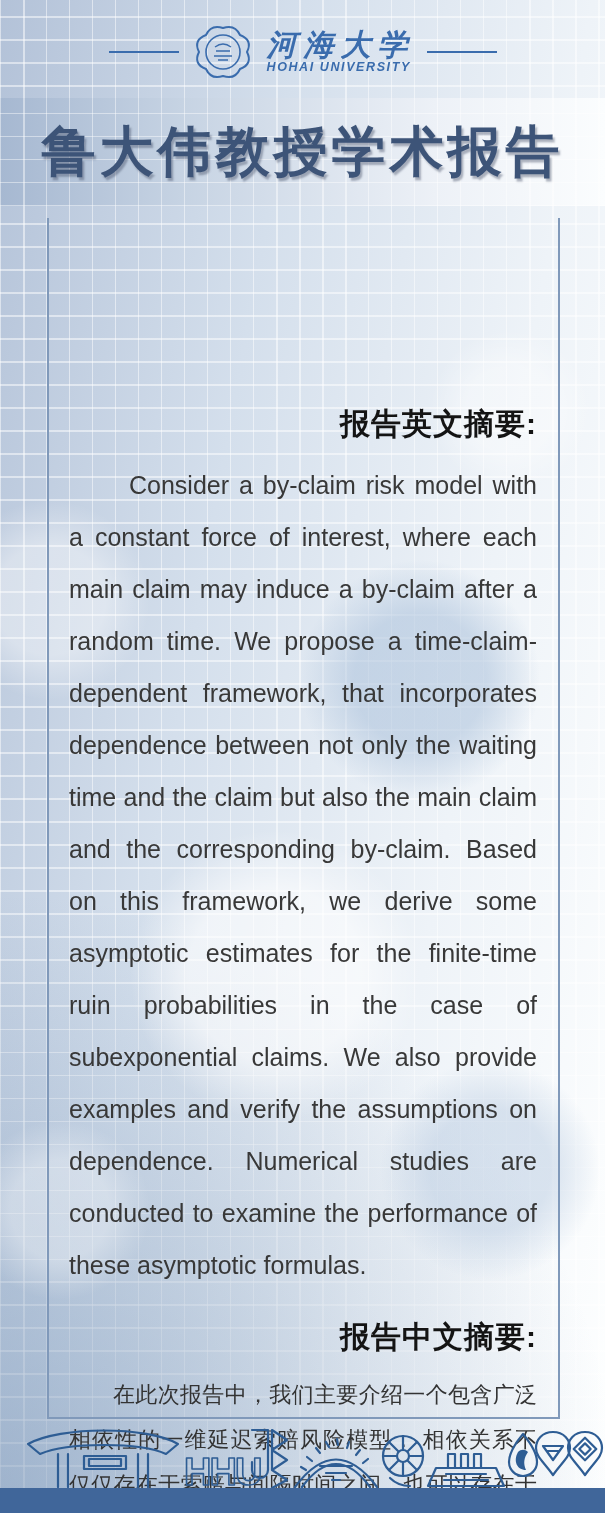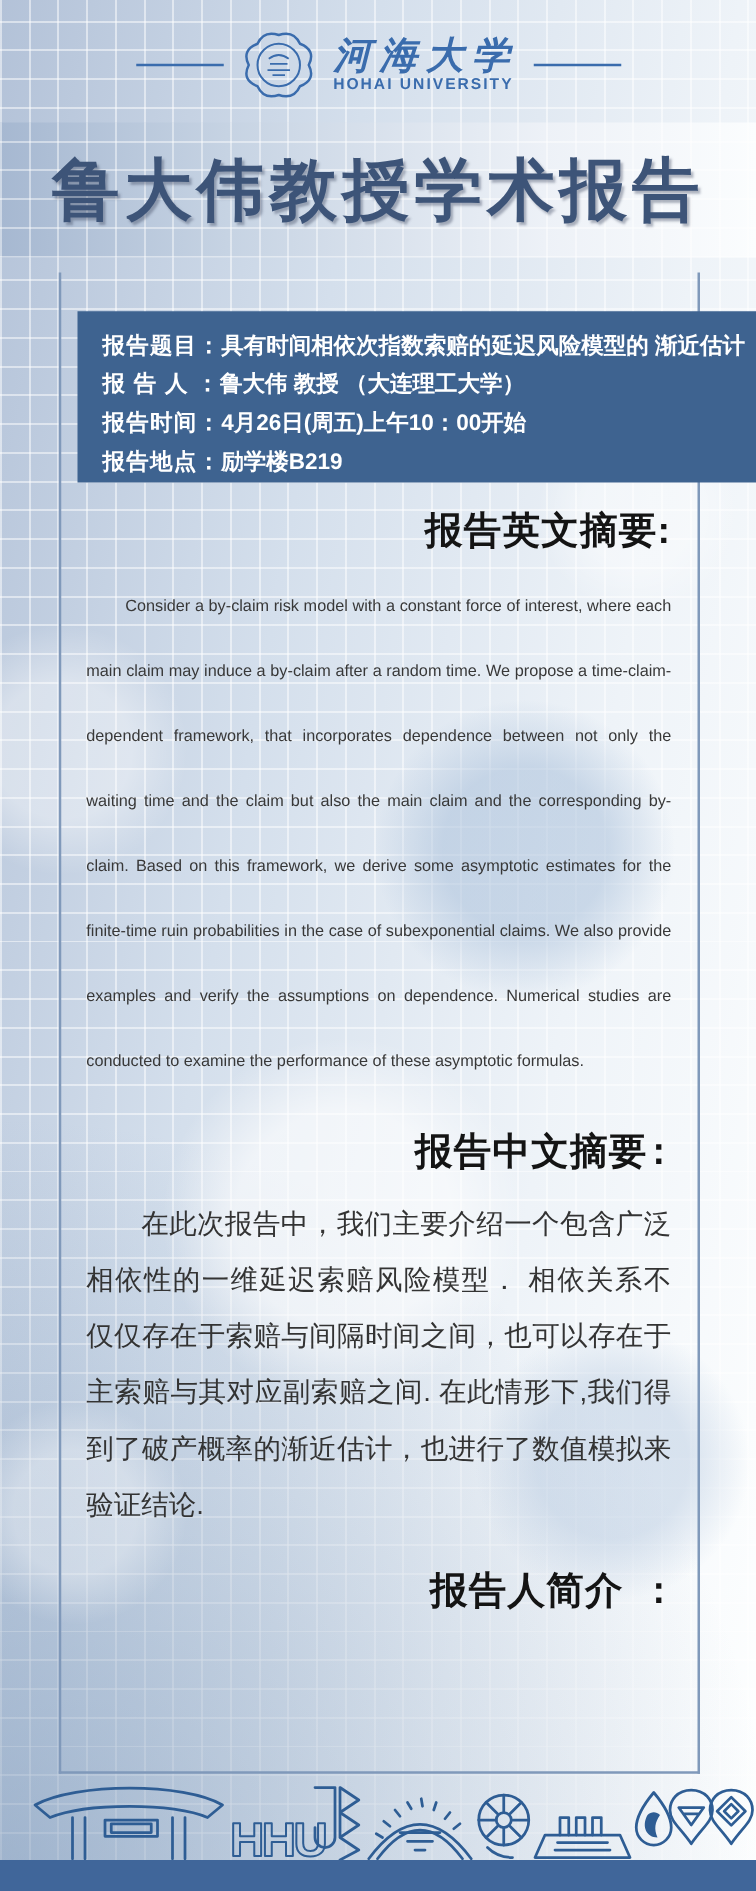--- a/index.html
+++ b/index.html
@@ -18,21 +18,21 @@
   .c2{left:300px;top:560px;width:240px;height:240px;background:radial-gradient(closest-side,rgba(164,188,216,.5) 55%,transparent 100%);}
   .c3{left:130px;top:830px;width:290px;height:290px;background:radial-gradient(closest-side,rgba(255,255,255,.6) 60%,transparent 100%);}
   .c4{left:-30px;top:1120px;width:180px;height:180px;background:radial-gradient(closest-side,rgba(255,255,255,.35) 55%,transparent 100%);}
   .c5{left:380px;top:1060px;width:220px;height:220px;background:radial-gradient(closest-side,rgba(178,198,222,.45) 55%,transparent 100%);}
   .c6{left:430px;top:330px;width:160px;height:160px;background:radial-gradient(closest-side,rgba(255,255,255,.4) 55%,transparent 100%);}
 
   .logo-row{position:relative;z-index:2;margin-top:20px;display:flex;align-items:center;justify-content:center;gap:12px;}
   .rule{width:70px;height:2px;background:#3a6cad;}
   .uni-text{display:flex;flex-direction:column;align-items:flex-start;}
   .uni-cn{font-family:"Liberation Serif","DejaVu Serif",serif;font-style:italic;font-weight:700;font-size:30px;color:#3a6cad;letter-spacing:7px;line-height:1;}
-  .uni-en{font-size:12.5px;font-weight:700;color:#3a6cad;letter-spacing:1.6px;margin-top:0;}
+  .uni-en{font-size:12.5px;font-weight:700;color:#3a6cad;letter-spacing:1.6px;margin-top:0;font-style:italic;}
 
   .banner{
     position:relative;z-index:2;margin-top:14px;height:108px;
     display:flex;align-items:center;justify-content:center;
     background-image:
       repeating-linear-gradient(0deg, rgba(255,255,255,.45) 0 1.5px, transparent 1.5px 23px),
       repeating-linear-gradient(90deg, rgba(255,255,255,.45) 0 1.5px, transparent 1.5px 23px),
       linear-gradient(90deg,#a6b8d1 0%,#c6d3e3 30%,#edf1f7 72%,#fbfdfe 100%);
   }
   .banner h1{margin:0;font-size:54px;font-weight:900;color:#3d5478;letter-spacing:4px;
@@ -42,23 +42,23 @@
     border:2px solid #8099ba;border-top:none;}
 
   .info-panel{position:absolute;z-index:3;left:62px;top:249px;width:543px;height:137px;
     background:#3e6390;color:#ffffff;padding:12px 8px 0 20px;box-sizing:border-box;}
   .info-row{font-size:18px;line-height:31px;white-space:nowrap;}
   .info-row .lab{font-weight:700;letter-spacing:1px;}
   .info-row .val{font-weight:600;}
 
   .content{position:absolute;z-index:2;left:69px;top:404px;width:468px;color:#333;}
   .sec-h{font-size:30px;font-weight:800;color:#141414;text-align:right;letter-spacing:1px;margin:0 0 14px 0;}
-  .en-abs{font-size:13px;line-height:52px;text-align:justify;text-indent:2.4em;margin:0 0 22px 0;color:#383838;}
+  .en-abs{font-size:25px;line-height:52px;text-align:justify;text-indent:2.4em;margin:0 0 22px 0;color:#383838;}
   .cn-abs{font-size:22px;line-height:45px;text-align:justify;text-indent:2em;margin:0 0 24px 0;color:#333;}
-  .mt{margin-top:26px;font-family:Liberation Mono, monospace;}
+  .mt{margin-top:26px;}
 
   .skyline{position:absolute;z-index:2;left:0;bottom:25px;}
   .bottombar{position:absolute;z-index:2;left:0;bottom:0;width:605px;height:25px;background:#40669a;}
 </style>
 </head>
 <body>
 
 <div class="poster">
 
   <div class="circle c1"></div>
@@ -83,34 +83,20 @@
     </div>
     <div class="rule"></div>
   </div>
 
   <div class="banner">
     <h1>鲁大伟教授学术报告</h1>
   </div>
 
   <div class="frame"></div>
 
-  <div class="info-panel">
-    <div class="info-row">
-      <span class="lab">报告题目：</span><span class="val">具有时间相依次指数索赔的延迟风险模型的 渐近估计</span>
-    </div>
-    <div class="info-row">
-      <span class="lab">报 告 人 ：</span><span class="val">鲁大伟 教授 （大连理工大学）</span>
-    </div>
-    <div class="info-row">
-      <span class="lab">报告时间：</span><span class="val">4月26日(周五)上午10：00开始</span>
-    </div>
-    <div class="info-row">
-      <span class="lab">报告地点：</span><span class="val">励学楼B219</span>
-    </div>
-  </div>
 
   <div class="content">
     <h2 class="sec-h">报告英文摘要:</h2>
     <p class="en-abs">Consider a by-claim risk model with a constant force of interest, where each main claim may induce a by-claim after a random time. We propose a time-claim-dependent framework, that incorporates dependence between not only the waiting time and the claim but also the main claim and the corresponding by-claim. Based on this framework, we derive some asymptotic estimates for the finite-time ruin probabilities in the case of subexponential claims. We also provide examples and verify the assumptions on dependence. Numerical studies are conducted to examine the performance of these asymptotic formulas.</p>
 
     <h2 class="sec-h mt">报告中文摘要:</h2>
     <p class="cn-abs">在此次报告中，我们主要介绍一个包含广泛相依性的一维延迟索赔风险模型． 相依关系不仅仅存在于索赔与间隔时间之间，也可以存在于主索赔与其对应副索赔之间. 在此情形下,我们得到了破产概率的渐近估计，也进行了数值模拟来验证结论.</p>
 
     <h2 class="sec-h mt">报告人简介 :</h2>
 

